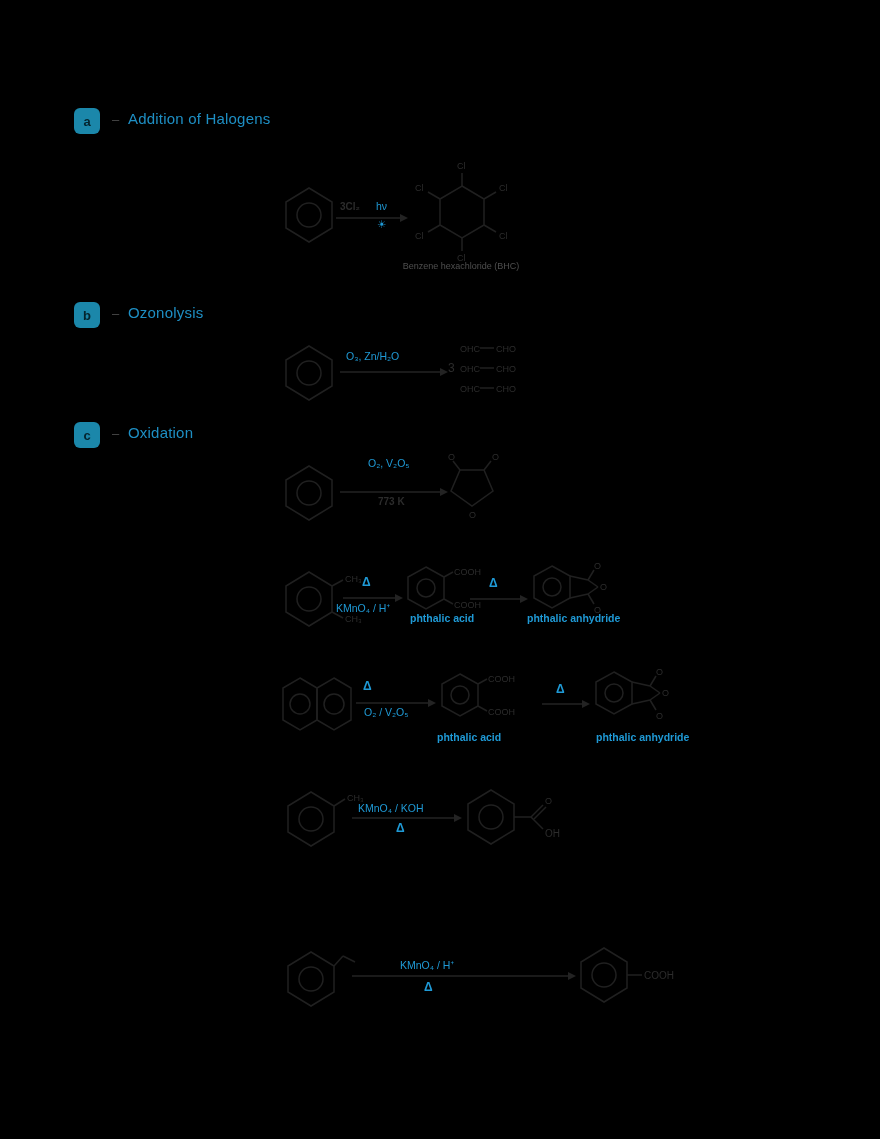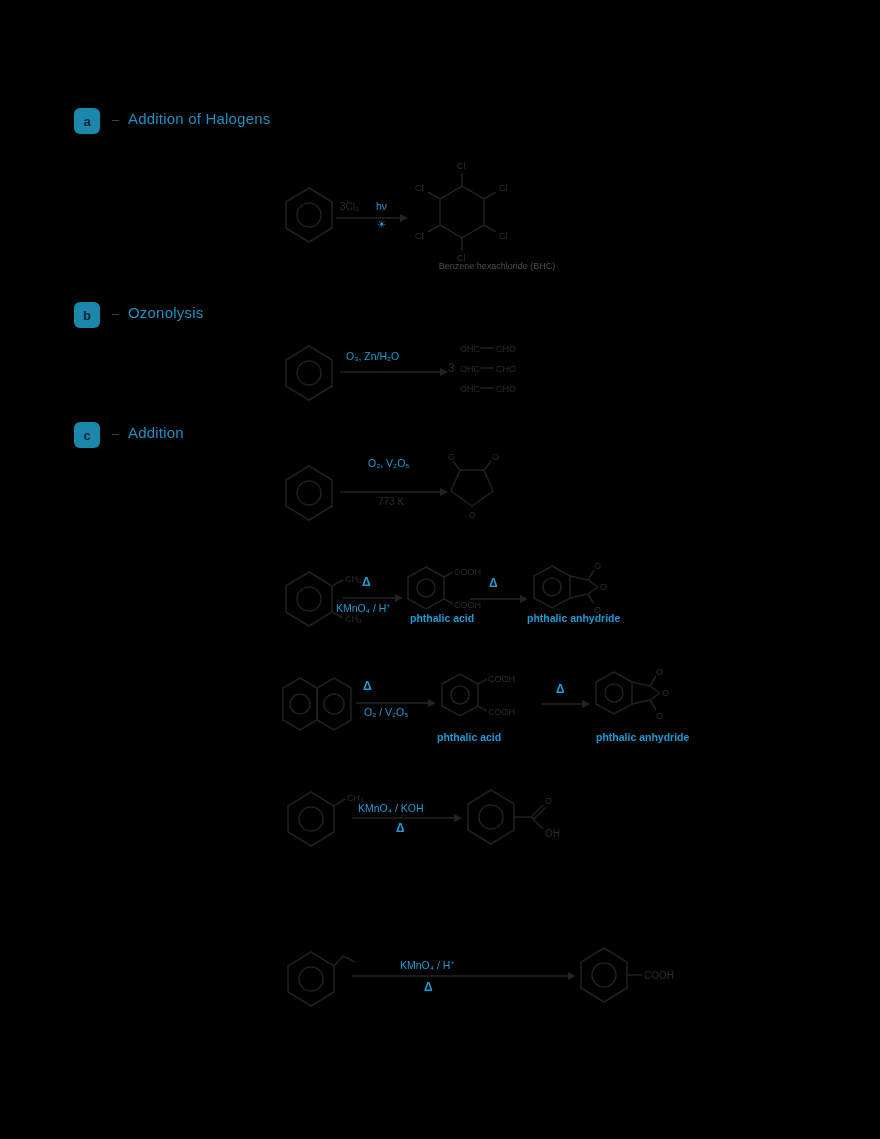--- a/index.html
+++ b/index.html
@@ -8,22 +8,22 @@
   .abs{position:absolute;}
   .sec-marker{width:26px;height:26px;border-radius:6px;background:#1b87aa;
         color:#04242e;font-weight:bold;font-size:13px;display:flex;
         align-items:center;justify-content:center;}
   .bullet{color:#4a4a4a;font-size:13px;}
   .sec-title{color:#1e8fc4;font-weight:normal;font-size:15px;letter-spacing:.2px;}
   .blue{color:#1f9ad6;}
   .rg{font-size:10.5px;white-space:nowrap;text-align:right;}
   .delta{font-size:12px;font-weight:bold;}
   .cname{font-size:10.5px;font-weight:bold;white-space:nowrap;}
-  .darktxt{color:#2c2c2c;font-size:10px;white-space:nowrap;}
-  .caption{color:#4f4f4f;font-size:9px;text-align:center;line-height:1.25;margin-left:36px;}
+  .darktxt{color:#2c2c2c;font-size:10px;white-space:nowrap;font-weight:bold;}
+  .caption{color:#4f4f4f;font-size:9px;text-align:center;line-height:1.25;}
   svg{display:block;overflow:visible;}
   .st{stroke:#202020;stroke-width:1.5;fill:none;}
   .stt{fill:#2c2c2c;font-size:9px;font-family:"Liberation Sans",sans-serif;}
   .arrowline{stroke:#232323;stroke-width:1.6;}
   .arrowhead{fill:#232323;}
 </style>
 </head>
 <body>
 
 <div class="page">
@@ -81,21 +81,21 @@
     <text class="stt" x="12" y="34">OHC</text>
     <line class="st" x1="32" y1="30" x2="46" y2="30"></line>
     <text class="stt" x="48" y="34">CHO</text>
     <text class="stt" x="12" y="54">OHC</text>
     <line class="st" x1="32" y1="50" x2="46" y2="50"></line>
     <text class="stt" x="48" y="54">CHO</text>
   </svg>
 
   <div class="abs sec-marker" style="left:74px;top:422px;">c</div>
   <div class="abs bullet" style="left:112px;top:426px;">–</div>
-  <div class="abs sec-title" style="left:128px;top:424px;">Addition</div>
+  <div class="abs sec-title" style="left:128px;top:424px;">Oxidation</div>
 
   <svg class="abs" style="left:283px;top:464px;" width="52" height="56">
     <polygon class="st" points="26,2 49,16 49,42 26,56 3,42 3,16"></polygon>
     <circle class="st" cx="26" cy="29" r="12"></circle>
   </svg>
   <div class="abs blue rg" style="left:368px;top:457px;">O₂, V₂O₅</div>
   <svg class="abs" style="left:340px;top:487px;" width="108" height="10">
     <line class="arrowline" x1="0" y1="5" x2="100" y2="5"></line>
     <polygon class="arrowhead" points="100,1 108,5 100,9"></polygon>
   </svg>

